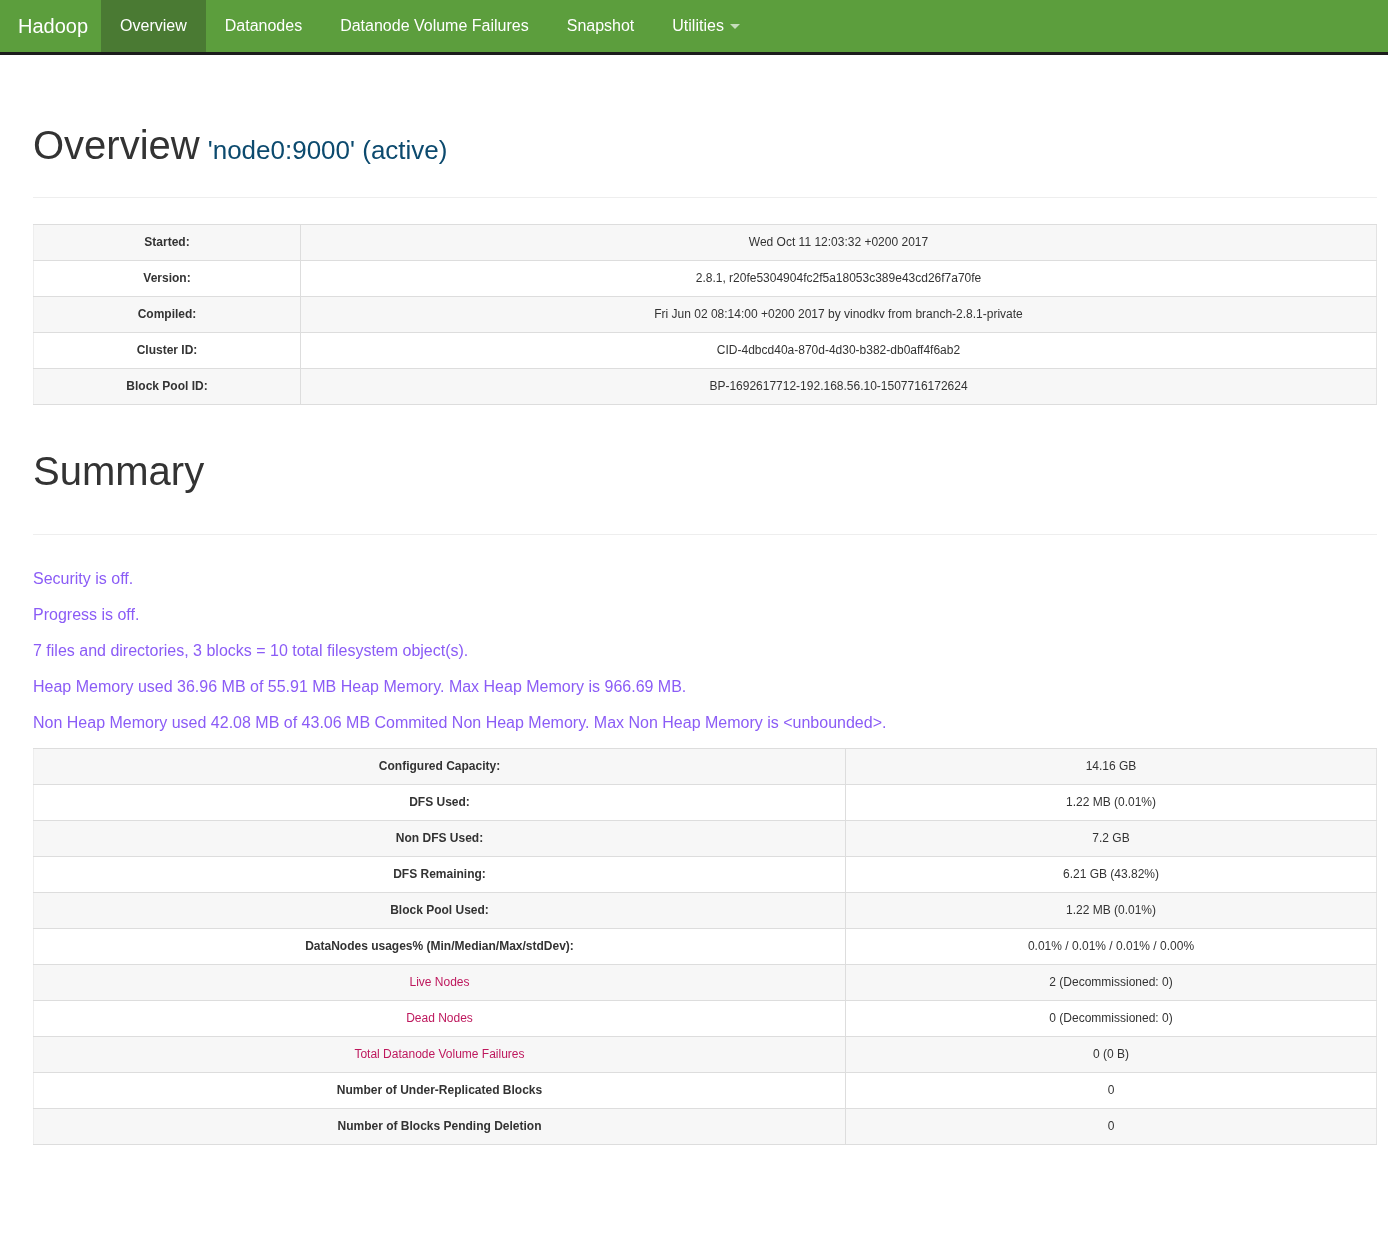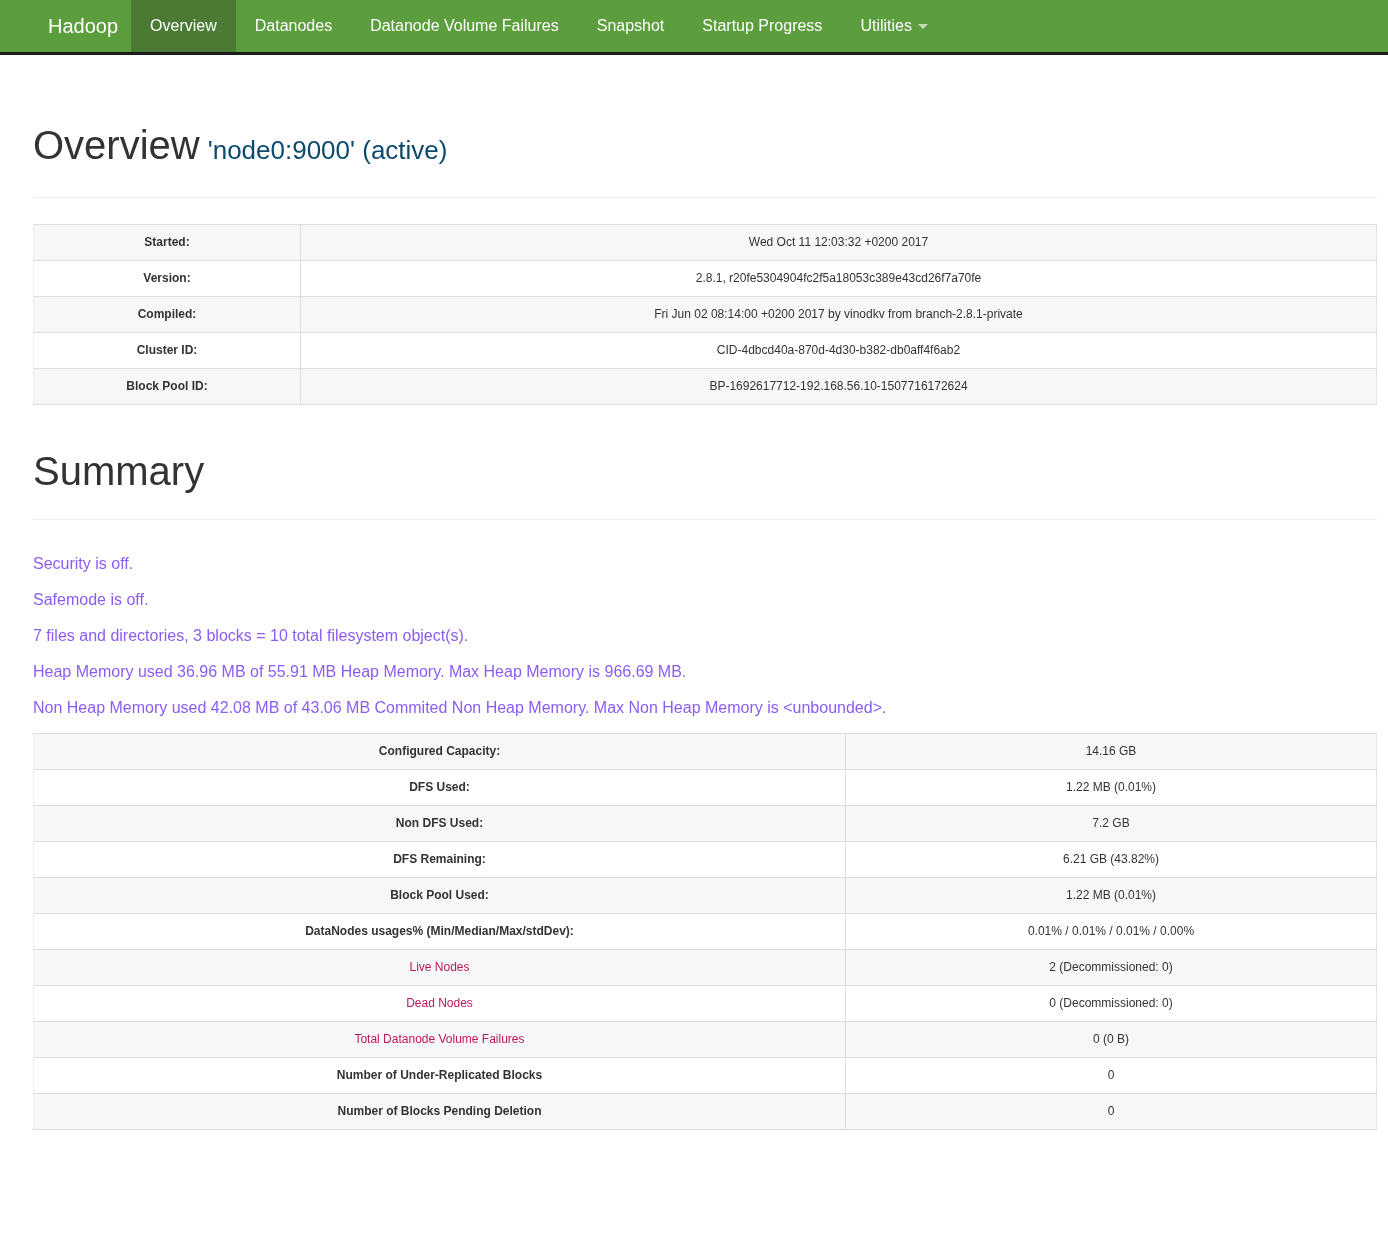--- a/index.html
+++ b/index.html
@@ -6,21 +6,21 @@
   html, body { width: 1388px; height: 1260px; overflow: hidden; background: #fff; }
   body { font-family: "Liberation Sans", "DejaVu Sans", sans-serif; color: #333; font-size: 16px; }
 
   
   .navbar {
     height: 55px;
     background: #5c9e3d;
     border-bottom: 3px solid #1c1c1c;
     display: flex;
     align-items: stretch;
-    padding-left: 48px;
+    padding-left: 18px;
   }
   .brand {
     display: flex; align-items: center;
     color: #ffffff; font-size: 20px; text-decoration: none;
   }
   .nav-menu { list-style: none; display: flex; margin-left: 13px; align-items: stretch; }
   .nav-menu li { display: flex; align-items: stretch; }
   .nav-menu li a {
     display: flex; align-items: center;
     padding: 0 19px;
@@ -32,21 +32,21 @@
     border-top: 5px solid rgba(255,255,255,0.65);
     border-left: 5px solid transparent;
     border-right: 5px solid transparent;
     vertical-align: middle;
   }
 
   
   .content { padding: 0 11px 0 33px; }
 
   .page-header { border-bottom: 1px solid #eee; padding: 69px 0 26px; }
-  .page-header.second { padding: 45px 0 27px; }
+  .page-header.second { padding: 45px 0 42px; }
   h1 { font-size: 40px; font-weight: 500; color: #333; line-height: 42px; }
   h1 small { font-size: 26px; font-weight: 400; color: #0c4a6e; margin-left: 8px; }
 
   table { width: 100%; border-collapse: collapse; border-left: 1px solid #eee; border-right: 1px solid #e3e3e3; }
   table.info-table { margin-top: 26px; }
   table.summary-table { margin-top: 0; }
   tbody tr { border-top: 1px solid #ddd; }
   table { border-bottom: 1px solid #ddd; }
   tbody tr:nth-child(odd) { background: #f7f7f7; }
   th, td { font-size: 12px; line-height: 21px; padding: 7px 10px; text-align: center; vertical-align: middle; }
@@ -70,23 +70,20 @@
         <a href="#">Overview</a>
       </li>
     <li>
         <a href="#">Datanodes</a>
       </li>
     <li>
         <a href="#">Datanode Volume Failures</a>
       </li>
     <li>
         <a href="#">Snapshot</a>
-      </li>
-    <li>
-        <a href="#">Startup Progress</a>
       </li>
     <li>
       <a href="#">
         <span>Utilities</span>
         <span class="caret"></span>
       </a>
     </li>
   </ul>
 </nav>
 
@@ -120,21 +117,21 @@
         </tr>
     </tbody>
   </table>
 
   <div class="page-header second">
     <h1>Summary</h1>
   </div>
 
   <div class="summary-lines">
     <p>Security is off.</p>
-    <p>Safemode is off.</p>
+    <p>Progress is off.</p>
     <p>7 files and directories, 3 blocks = 10 total filesystem object(s).</p>
     <p>Heap Memory used 36.96 MB of 55.91 MB Heap Memory. Max Heap Memory is 966.69 MB.</p>
     <p>Non Heap Memory used 42.08 MB of 43.06 MB Commited Non Heap Memory. Max Non Heap Memory is &lt;unbounded&gt;.</p>
   </div>
 
   <table class="summary-table">
     <tbody>
       <tr>
           <th>Configured Capacity:</th>
           <td>14.16 GB</td>

